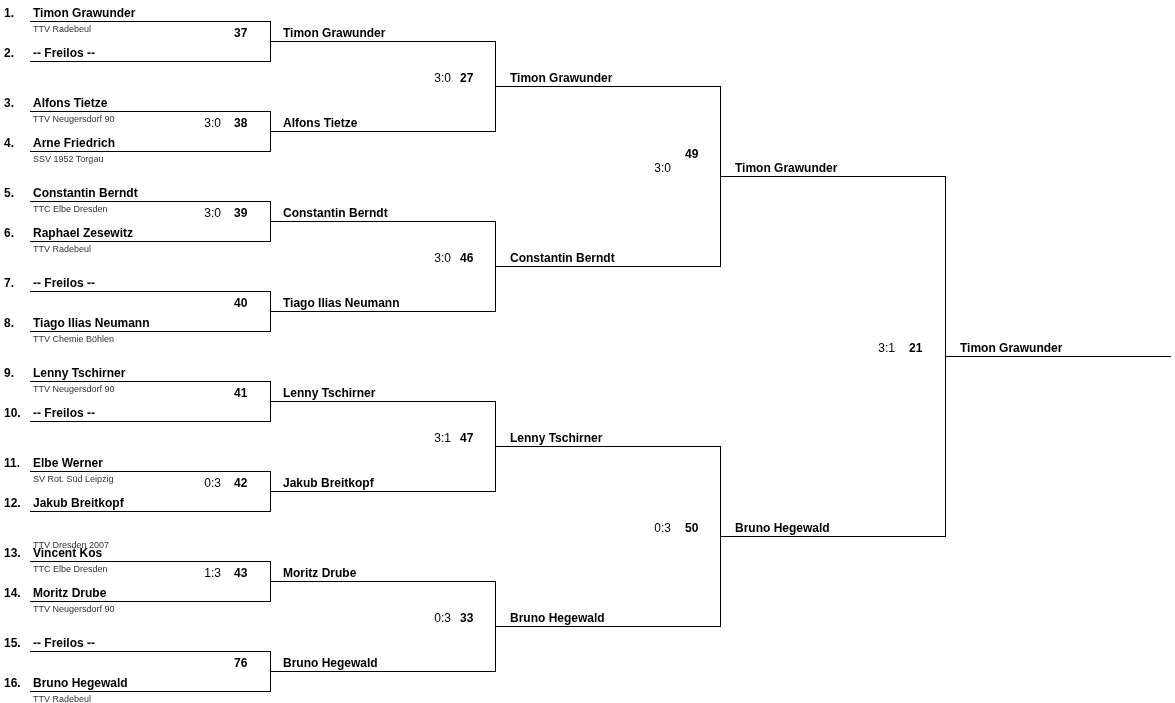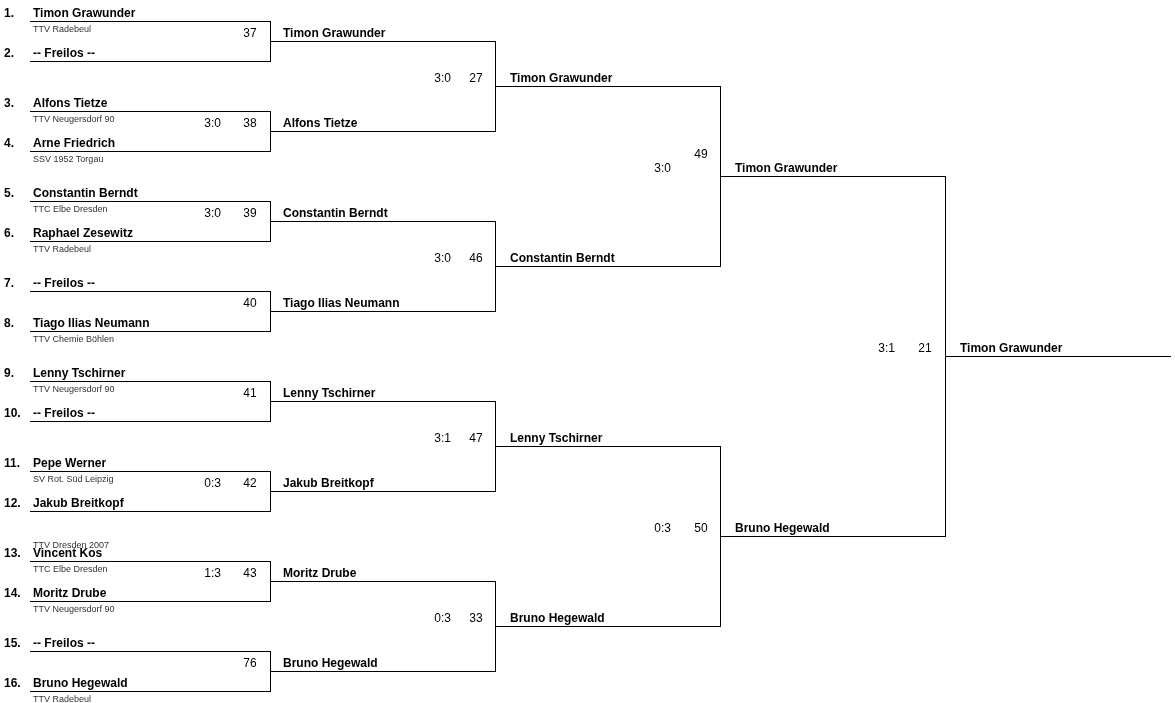--- a/index.html
+++ b/index.html
@@ -6,21 +6,21 @@
   html,body { background:#ffffff; }
   body {
     width:1175px; height:703px; position:relative; overflow:hidden;
     font-family:"Liberation Sans", sans-serif; color:#000;
   }
   .seed  { position:absolute; left:4px; width:26px; font-size:12px; font-weight:bold; height:14px; line-height:14px; }
   .pname { position:absolute; left:33px; font-size:12px; font-weight:bold; height:14px; line-height:14px; white-space:nowrap; }
   .club  { position:absolute; left:33px; font-size:9px; color:#333333; white-space:nowrap; height:11px; line-height:11px; }
   .hline { position:absolute; border-top:1px solid #000; height:0; }
   .vline { position:absolute; border-left:1px solid #000; width:0; }
-  .mno   { position:absolute; width:32px; font-size:12px; font-weight:normal; text-align:center; height:14px; line-height:14px; }
+  .mno   { position:absolute; width:32px; font-size:12px; font-weight:bold; text-align:left; height:14px; line-height:14px; }
   .score { position:absolute; font-size:12px; text-align:right; height:14px; line-height:14px; }
   .wname { position:absolute; font-size:12px; font-weight:bold; height:14px; line-height:14px; white-space:nowrap; }
 </style>
 </head>
 <body>
 
 <div style="position:absolute;left:0;top:0;width:1175px;height:703px;">
 
   <div class="seed" style="top:6px">1.</div>
   <div class="pname" style="top:6px">Timon Grawunder</div>
@@ -63,21 +63,21 @@
   <div class="seed" style="top:366px">9.</div>
   <div class="pname" style="top:366px">Lenny Tschirner</div>
   <div class="hline" style="left:30px;top:381px;width:240px"></div>
   <div class="club" style="top:384px">TTV Neugersdorf 90</div>
 
   <div class="seed" style="top:406px">10.</div>
   <div class="pname" style="top:406px">-- Freilos --</div>
   <div class="hline" style="left:30px;top:421px;width:240px"></div>
 
   <div class="seed" style="top:456px">11.</div>
-  <div class="pname" style="top:456px">Pepe Werner</div>
+  <div class="pname" style="top:456px">Elbe Werner</div>
   <div class="hline" style="left:30px;top:471px;width:240px"></div>
   <div class="club" style="top:474px">SV Rot. Süd Leipzig</div>
 
   <div class="seed" style="top:496px">12.</div>
   <div class="pname" style="top:496px">Jakub Breitkopf</div>
   <div class="hline" style="left:30px;top:511px;width:240px"></div>
   <div class="club" style="top:540px">TTV Dresden 2007</div>
 
   <div class="seed" style="top:546px">13.</div>
   <div class="pname" style="top:546px">Vincent Kos</div>

